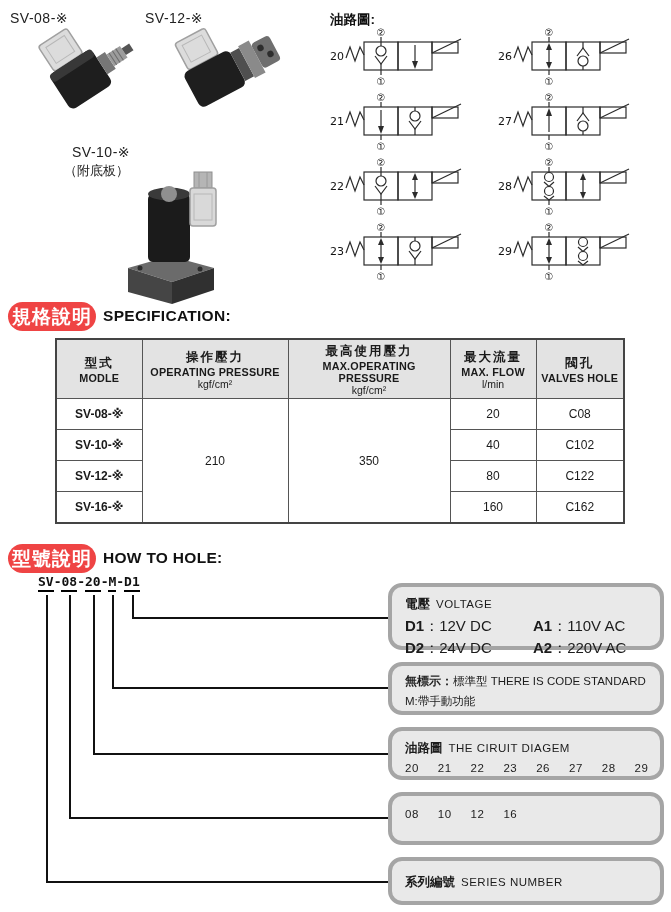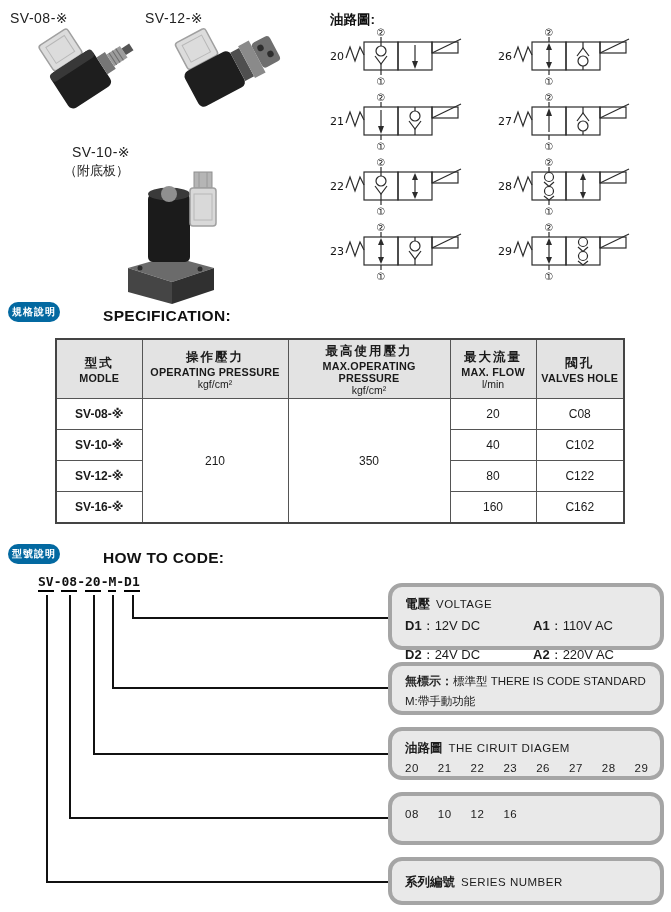--- a/index.html
+++ b/index.html
@@ -14,21 +14,21 @@
   
   .circ-title{position:absolute;left:330px;top:11px;font-size:13.5px;font-weight:bold;color:#111;}
   svg.circ{position:absolute;}
   .circ .st{fill:none;stroke:#2b2b2b;stroke-width:1.2px;}
   .circ .fl{fill:#2b2b2b;stroke:none;}
   .circ text{font-family:"DejaVu Sans",sans-serif;fill:#111;}
   .circ .num{font-size:11px;}
   .circ .port{font-size:10px;}
 
   
-  .badge{position:absolute;background:#0369a1;color:#fff;font-weight:bold;font-size:10px;
+  .badge{position:absolute;background:#ef4444;color:#fff;font-weight:bold;font-size:19px;
          padding:5px 4px;border-radius:15px;letter-spacing:1px;line-height:1;}
   .sec-heading{position:absolute;font-size:15.5px;font-weight:bold;color:#111;letter-spacing:0.3px;}
 
   
   table.spec{position:absolute;left:55px;top:338px;width:568px;border-collapse:collapse;
              table-layout:fixed;border:2px solid #444;}
   table.spec th,table.spec td{border:1px solid #555;text-align:center;vertical-align:middle;padding:0 2px;}
   table.spec th{background:#e3e3e3;height:58px;font-weight:bold;}
   table.spec td{height:30px;font-size:12px;}
   .h-zh{display:block;font-size:12.5px;letter-spacing:2px;}
@@ -41,21 +41,21 @@
   .order-code{position:absolute;left:38px;top:574px;font-family:"DejaVu Sans Mono",monospace;
               font-weight:bold;font-size:13px;color:#111;}
   .order-code .seg{border-bottom:2px solid #000;padding-bottom:1px;}
   .vline,.hline{position:absolute;background:#111;}
   .vline{width:2px;}
   .hline{height:2px;}
   .order-box{position:absolute;left:388px;width:276px;box-sizing:border-box;background:#e9e9e9;
              border:4px solid #a5a5a5;border-radius:14px;padding:7px 13px;color:#1c1c1c;}
   .ob-head .zh{font-weight:bold;font-size:12.5px;margin-right:6px;}
   .ob-head .en{font-size:11.5px;letter-spacing:0.5px;}
-  .volt-grid{display:grid;grid-template-columns:128px auto;row-gap:11px;margin-top:4px;font-size:13px;}
+  .volt-grid{display:grid;grid-template-columns:128px auto;row-gap:3px;margin-top:4px;font-size:15px;}
   .volt-grid .code{font-weight:bold;}
   .ob-line1{font-size:11.5px;}
   .ob-line1 .b{font-weight:bold;font-size:12px;}
   .ob-line2{font-size:11.5px;margin-top:4px;}
   .vals{display:flex;gap:19px;margin-top:5px;font-size:11.5px;letter-spacing:0.5px;}
 </style>
 </head>
 <body>
 
 <div class="page">
@@ -320,21 +320,21 @@
     </tr>
     <tr>
       <td class="model">SV-16-※</td>
       <td>160</td>
       <td>C162</td>
     </tr>
   </tbody>
     </table>
 
   <div class="badge" style="left:8px;top:544px">型號說明</div>
-  <div class="sec-heading" style="left:103px;top:549px">HOW TO CODE:</div>
+  <div class="sec-heading" style="left:103px;top:549px">HOW TO HOLE:</div>
 
   <div class="order-code"><span class="seg">SV</span><span>-</span><span class="seg">08</span><span>-</span><span class="seg">20</span><span>-</span><span class="seg">M</span><span>-</span><span class="seg">D1</span></div>
 
   <div class="vline" style="left:46px;top:595px;height:288px"></div>
   <div class="vline" style="left:69px;top:595px;height:224px"></div>
   <div class="vline" style="left:93px;top:595px;height:160px"></div>
   <div class="vline" style="left:112px;top:595px;height:94px"></div>
   <div class="vline" style="left:132px;top:595px;height:24px"></div>
   <div class="hline" style="left:132px;top:617px;width:256px"></div>
   <div class="hline" style="left:112px;top:687px;width:276px"></div>

